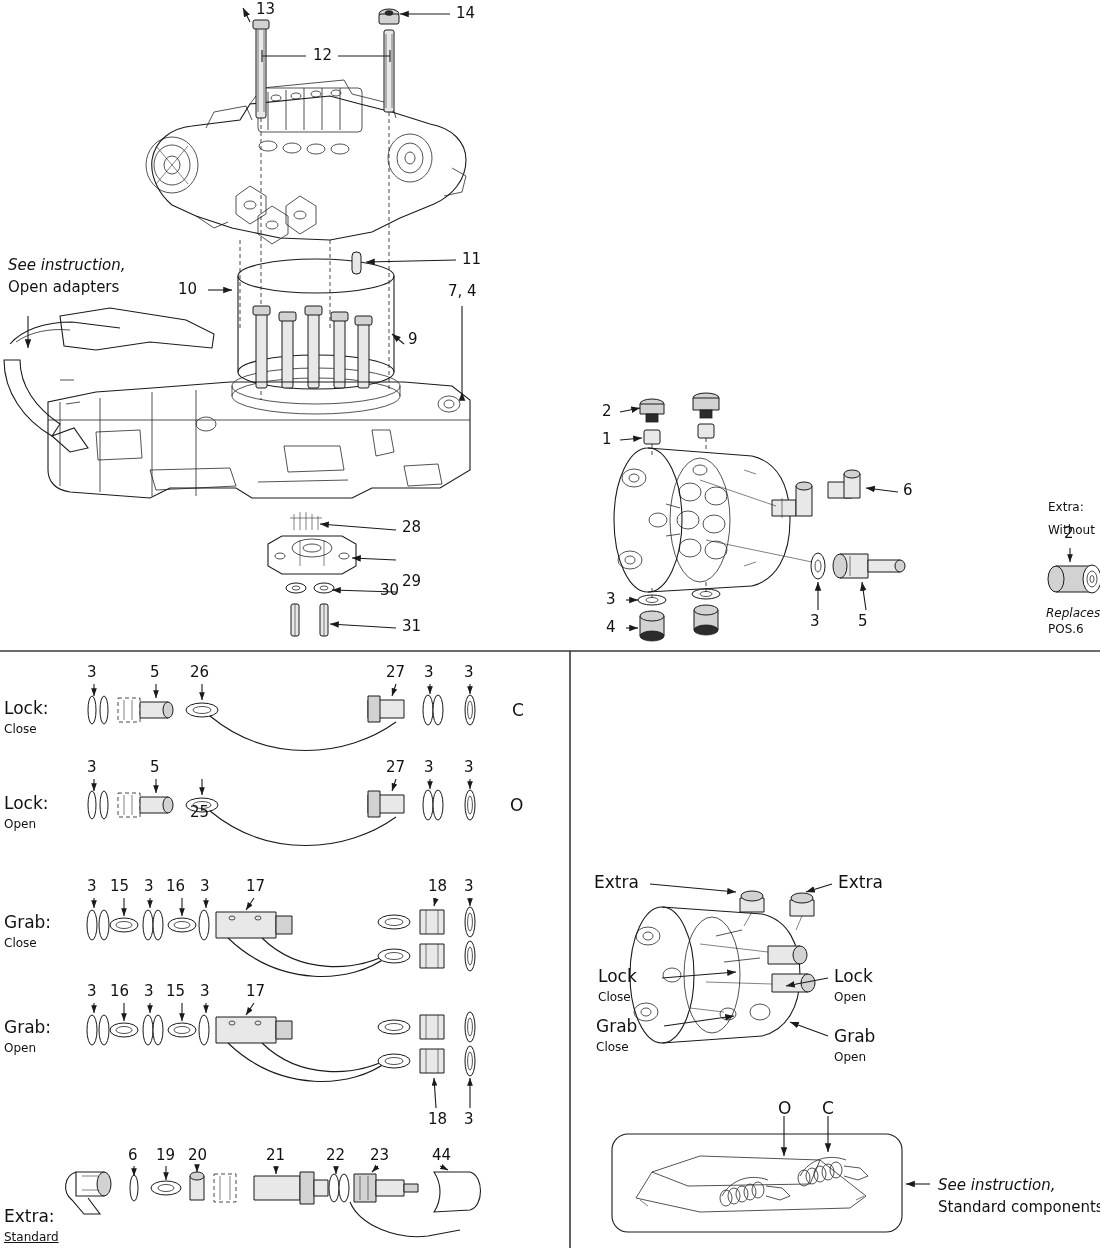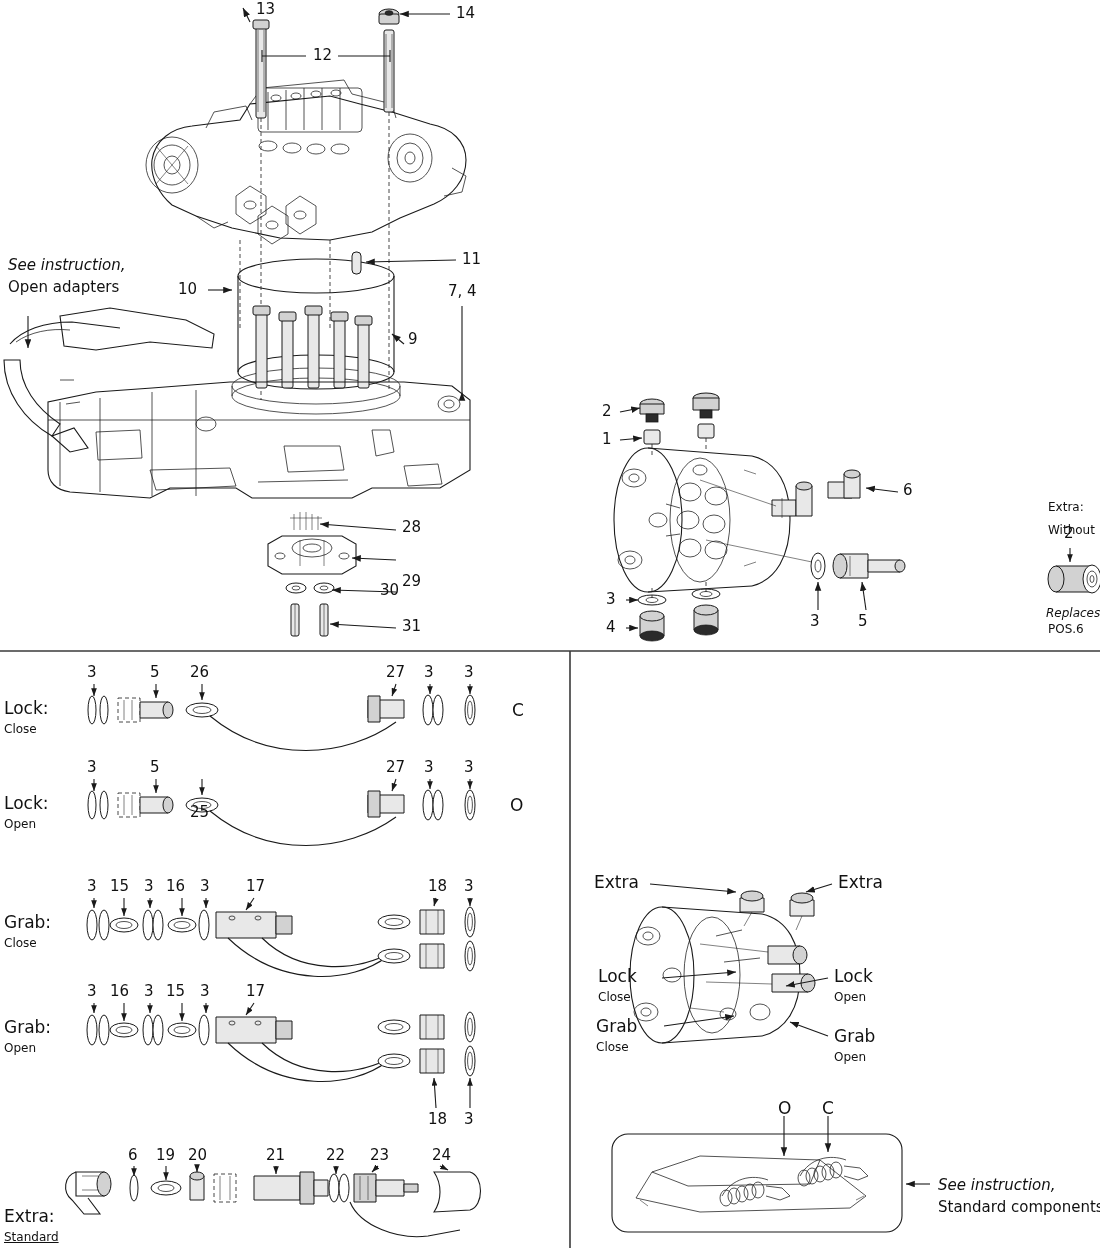--- a/index.html
+++ b/index.html
@@ -542,21 +542,21 @@
   <div class="lbl num" style="left:464px;top:1110px;">3</div>
 
   <div class="lbl big" style="left:4px;top:1206px;">Extra:</div>
   <div class="lbl small" style="left:4px;top:1230px;text-decoration:underline;">Standard</div>
   <div class="lbl num" style="left:128px;top:1146px;">6</div>
   <div class="lbl num" style="left:156px;top:1146px;text-align:center;">19</div>
   <div class="lbl num" style="left:188px;top:1146px;">20</div>
   <div class="lbl num" style="left:266px;top:1146px;">21</div>
   <div class="lbl num" style="left:326px;top:1146px;">22</div>
   <div class="lbl num" style="left:370px;top:1146px;">23</div>
-  <div class="lbl num" style="left:432px;top:1146px;">24</div>
+  <div class="lbl num" style="left:432px;top:1146px;">44</div>
 
   <div class="lbl big" style="left:594px;top:872px;">Extra</div>
   <div class="lbl big" style="left:838px;top:872px;">Extra</div>
   <div class="lbl big" style="left:598px;top:966px;">Lock</div>
   <div class="lbl small" style="left:598px;top:990px;">Close</div>
   <div class="lbl big" style="left:834px;top:966px;">Lock</div>
   <div class="lbl small" style="left:834px;top:990px;">Open</div>
   <div class="lbl big" style="left:596px;top:1016px;">Grab</div>
   <div class="lbl small" style="left:596px;top:1040px;">Close</div>
   <div class="lbl big" style="left:834px;top:1026px;">Grab</div>

